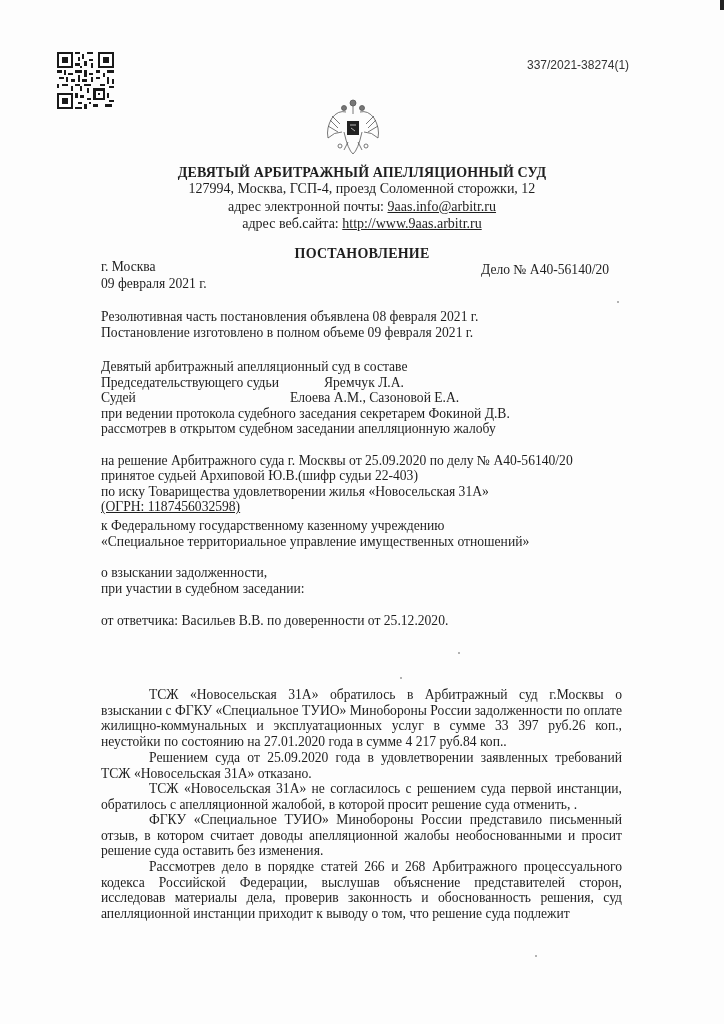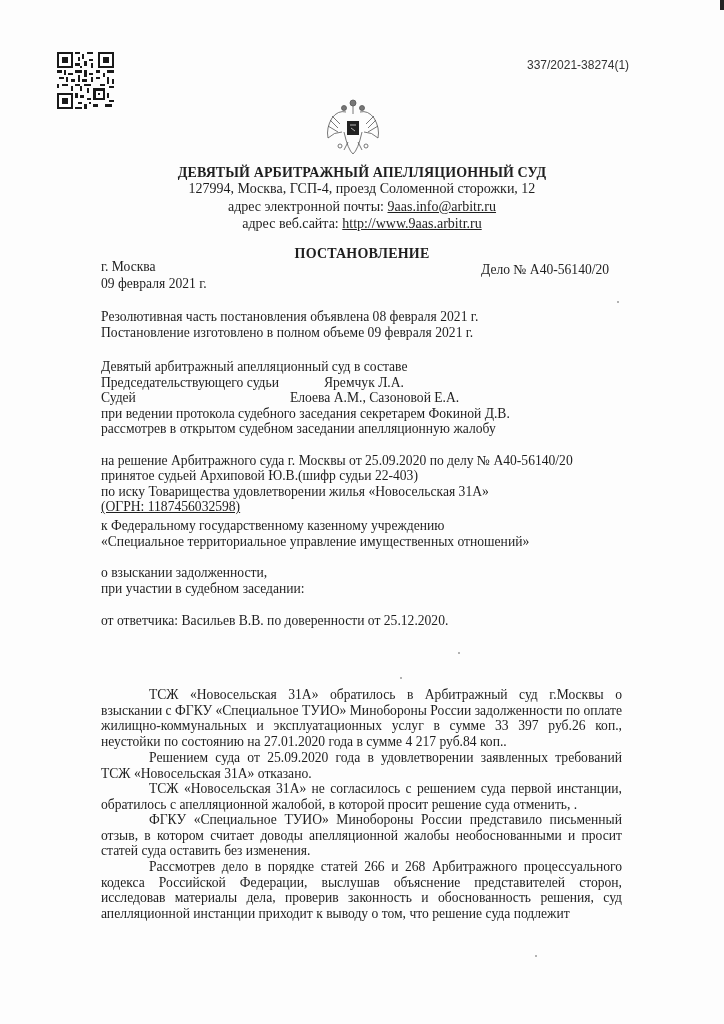--- a/index.html
+++ b/index.html
@@ -164,20 +164,20 @@
   <div class="abs txt left" style="top:518px;">к Федеральному государственному казенному учреждению</div>
   <div class="abs txt left" style="top:534px;">«Специальное территориальное управление имущественных отношений»</div>
   <div class="abs txt left" style="top:565px;">о взыскании задолженности,</div>
   <div class="abs txt left" style="top:581px;">при участии в судебном заседании:</div>
   <div class="abs txt left" style="top:613px;">от ответчика: Васильев В.В. по доверенности от 25.12.2020.</div>
 
 
   <div class="para" style="top:687px;"><span class="indent"></span><span>ТСЖ «Новосельская 31А» обратилось в Арбитражный суд г.Москвы о взыскании с ФГКУ «Специальное ТУИО» Минобороны России задолженности по оплате жилищно-коммунальных и эксплуатационных услуг в сумме 33 397 руб.26 коп., неустойки по состоянию на 27.01.2020 года в сумме 4 217 руб.84 коп..</span></div>
   <div class="para" style="top:750px;"><span class="indent"></span><span>Решением суда от 25.09.2020 года в удовлетворении заявленных требований ТСЖ «Новосельская 31А» отказано.</span></div>
   <div class="para" style="top:781px;"><span class="indent"></span><span>ТСЖ «Новосельская 31А» не согласилось с решением суда первой инстанции, обратилось с апелляционной жалобой, в которой просит решение суда отменить, .</span></div>
-  <div class="para" style="top:812px;"><span class="indent"></span><span>ФГКУ «Специальное ТУИО» Минобороны России представило письменный отзыв, в котором считает доводы апелляционной жалобы необоснованными и просит статей суда оставить без изменения.</span></div>
+  <div class="para" style="top:812px;"><span class="indent"></span><span>ФГКУ «Специальное ТУИО» Минобороны России представило письменный отзыв, в котором считает доводы апелляционной жалобы необоснованными и просит решение суда оставить без изменения.</span></div>
   <div class="para" style="top:859px;"><span class="indent"></span><span>Рассмотрев дело в порядке статей 266 и 268 Арбитражного процессуального кодекса Российской Федерации, выслушав объяснение представителей сторон, исследовав материалы дела, проверив законность и обоснованность решения,  суд апелляционной инстанции приходит к выводу о том, что решение суда подлежит</span></div>
 
   <span class="stamp-mark" style="left:458px; top:652px;"></span>
   <span class="stamp-mark" style="left:400px; top:677px;"></span>
   <span class="stamp-mark" style="left:617px; top:301px;"></span>
   <span class="stamp-mark" style="left:535px; top:955px;"></span>
 </div>
 
 </body></html>

